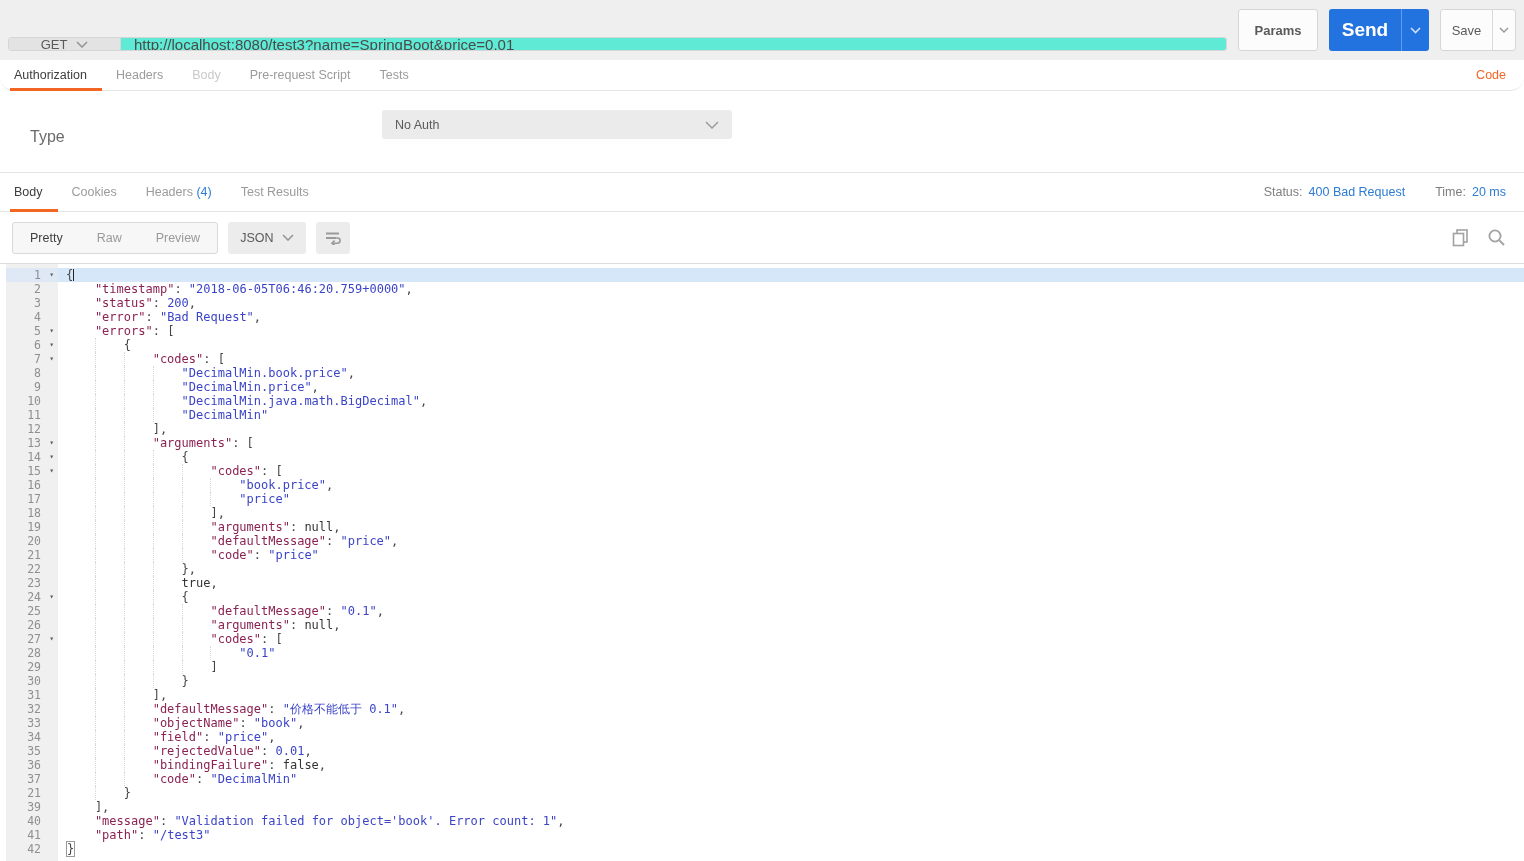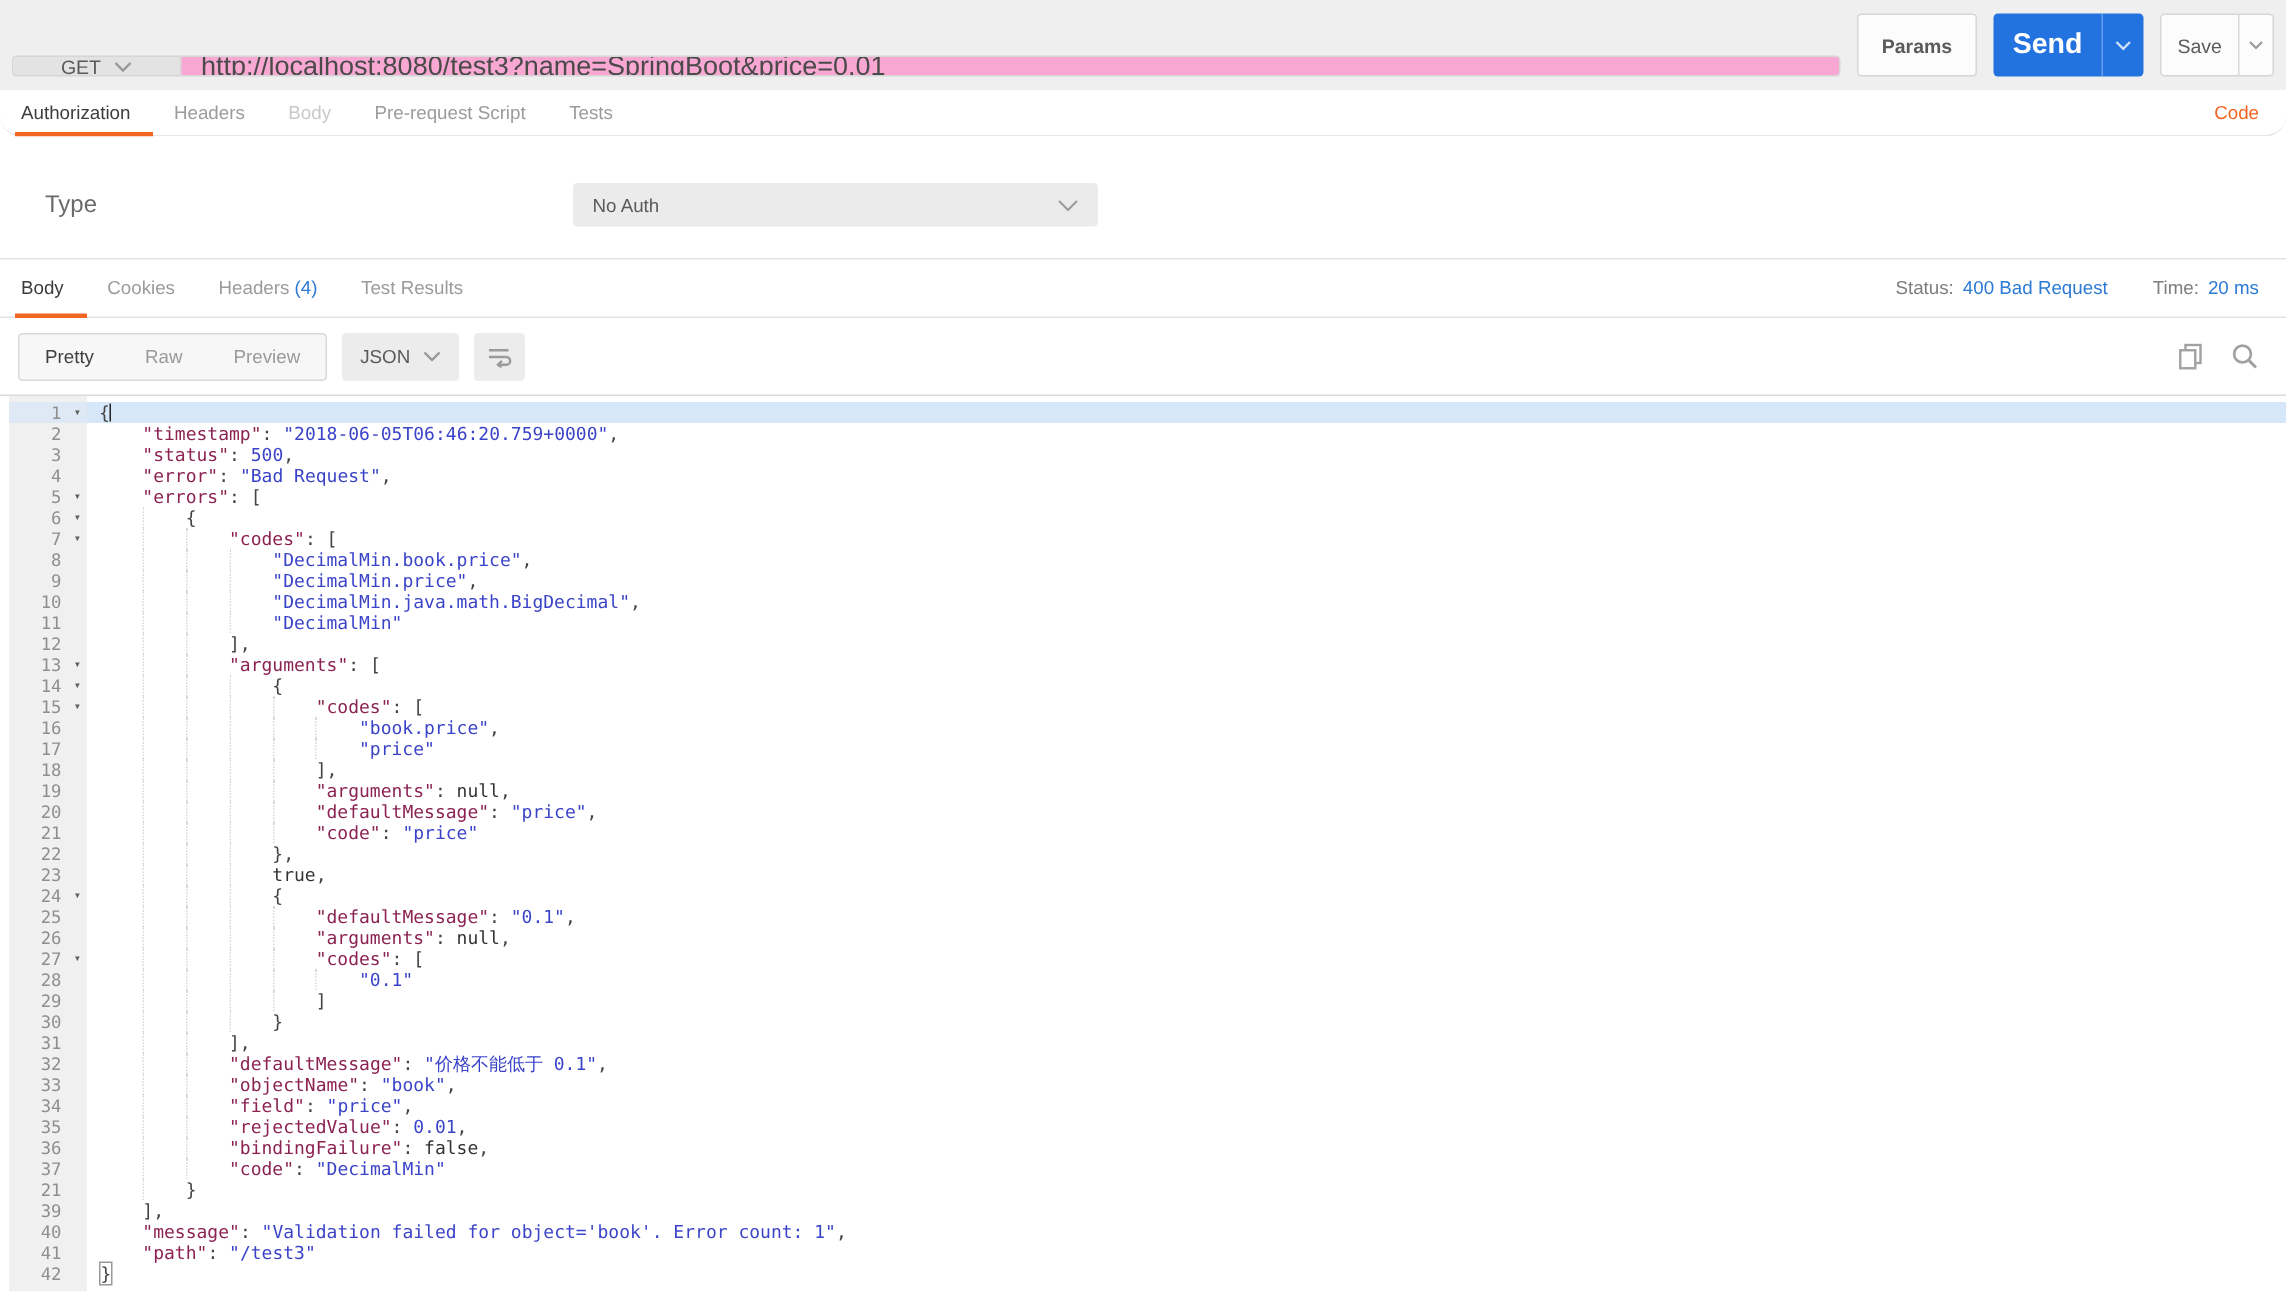--- a/index.html
+++ b/index.html
@@ -5,40 +5,40 @@
   * { box-sizing: border-box; margin: 0; padding: 0; }
   body {
     width: 1524px; height: 861px; overflow: hidden;
     background: #fff; color: #444;
     font-family: "Liberation Sans", sans-serif;
   }
   
   .topbar { height: 60px; background: #efefef; padding: 9px 8px; display: flex; align-items: stretch; }
   .url-group { display: flex; flex: 1; border: 1px solid #d6d6d6; border-radius: 3px; overflow: hidden; margin-top: 28px; }
   .method { width: 112px; background: #e3e3e3; border-right: 1px solid #d6d6d6; display: flex; align-items: center; justify-content: center; gap: 9px; color: #5a5a5a; font-size: 13px; cursor: pointer; }
-  .url { flex: 1; background: #f9a8d4; display: flex; align-items: center; padding: 0 13px; font-size: 18px; color: #4a4a4a; }
+  .url { flex: 1; background: #5eead4; display: flex; align-items: center; padding: 0 13px; font-size: 15px; color: #4a4a4a; }
   .btn { border: 1px solid #d6d6d6; border-radius: 3px; background: #fcfcfc; color: #5a5a5a; font-size: 13px; display: flex; align-items: center; justify-content: center; cursor: pointer; }
   .params { width: 80px; margin-left: 11px; font-weight: bold; }
   .send { margin-left: 11px; display: flex; border-radius: 3px; overflow: hidden; background: #2272e0; color: #fff; cursor: pointer; }
   .send-main { width: 72px; display: flex; align-items: center; justify-content: center; font-weight: bold; font-size: 19px; }
   .send-caret { width: 28px; border-left: 1px solid rgba(255,255,255,.3); display: flex; align-items: center; justify-content: center; }
   .save-group { margin-left: 11px; display: flex; border: 1px solid #d6d6d6; border-radius: 3px; overflow: hidden; background: #fcfcfc; }
   .save-main { width: 52px; display: flex; align-items: center; justify-content: center; font-size: 13px; color: #5a5a5a; border-right: 1px solid #d9d9d9; cursor: pointer; }
   .save-caret { width: 22px; display: flex; align-items: center; justify-content: center; cursor: pointer; }
   
   .tabsrow { height: 31px; display: flex; align-items: center; padding: 0 18px 0 14px; border-bottom: 1px solid #e6e6e6; background: #fff; border-radius: 14px; }
   .tab { position: relative; height: 100%; display: flex; align-items: center; margin-right: 29px; font-size: 12.5px; color: #9b9b9b; cursor: pointer; white-space: nowrap; }
   .tab.active { color: #3d3d3d; }
   .tab.active::after { content: ""; position: absolute; left: -4px; right: -15px; bottom: -1px; height: 3px; background: #f26522; }
   .tab.disabled { color: #c9c9c9; }
   .code-link { margin-left: auto; color: #f26522; font-size: 12.5px; cursor: pointer; }
   
   .auth-section { height: 81px; position: relative; background: #fff; }
   .type-label { position: absolute; left: 30px; top: 37px; font-size: 16px; color: #6b6b6b; }
-  .select { position: absolute; left: 382px; top: 31px; width: 350px; height: 29px; background: #ebebeb; border-radius: 3px; display: flex; align-items: center; justify-content: space-between; padding: 0 13px; font-size: 12.5px; color: #5a5a5a; cursor: pointer; }
+  .select { position: absolute; left: 382px; top: 19px; width: 350px; height: 29px; background: #ebebeb; border-radius: 3px; display: flex; align-items: center; justify-content: space-between; padding: 0 13px; font-size: 12.5px; color: #5a5a5a; cursor: pointer; }
   
   .resp-head { height: 40px; border-top: 1px solid #e3e3e3; border-bottom: 1px solid #e3e3e3; display: flex; align-items: center; padding: 0 18px 0 14px; background: #fff; }
   .resp-head .tab.active::after { bottom: -1px; }
   .meta { margin-left: auto; display: flex; align-items: center; gap: 6px; font-size: 12.5px; }
   .meta .lbl { color: #7e7e7e; }
   .meta .val { color: #2d7bd4; }
   .meta .gap { width: 18px; }
   
   .toolbar { height: 51px; display: flex; align-items: center; padding: 0 18px 0 12px; background: #fff; }
   .seg-group { display: flex; border: 1px solid #d9d9d9; border-radius: 3px; overflow: hidden; background: #f7f7f7; height: 32px; }
@@ -209,21 +209,21 @@
       <div class="ln">37</div>
       <div class="ln">21</div>
       <div class="ln">39</div>
       <div class="ln">40</div>
       <div class="ln">41</div>
       <div class="ln">42</div>
     </div>
   <div class="codepane">
       <div class="cl hl"><span class="tk-p">{</span><span class="cursor"></span></div>
       <div class="cl"><span class="ind first"></span><span class="tk-k">"timestamp"</span><span class="tk-p">: </span><span class="tk-s">"2018-06-05T06:46:20.759+0000"</span><span class="tk-p">,</span></div>
-      <div class="cl"><span class="ind first"></span><span class="tk-k">"status"</span><span class="tk-p">: </span><span class="tk-n">500</span><span class="tk-p">,</span></div>
+      <div class="cl"><span class="ind first"></span><span class="tk-k">"status"</span><span class="tk-p">: </span><span class="tk-n">200</span><span class="tk-p">,</span></div>
       <div class="cl"><span class="ind first"></span><span class="tk-k">"error"</span><span class="tk-p">: </span><span class="tk-s">"Bad Request"</span><span class="tk-p">,</span></div>
       <div class="cl"><span class="ind first"></span><span class="tk-k">"errors"</span><span class="tk-p">: [</span></div>
       <div class="cl"><span class="ind first"></span><span class="ind"></span><span class="tk-p">{</span></div>
       <div class="cl"><span class="ind first"></span><span class="ind"></span><span class="ind"></span><span class="tk-k">"codes"</span><span class="tk-p">: [</span></div>
       <div class="cl"><span class="ind first"></span><span class="ind"></span><span class="ind"></span><span class="ind"></span><span class="tk-s">"DecimalMin.book.price"</span><span class="tk-p">,</span></div>
       <div class="cl"><span class="ind first"></span><span class="ind"></span><span class="ind"></span><span class="ind"></span><span class="tk-s">"DecimalMin.price"</span><span class="tk-p">,</span></div>
       <div class="cl"><span class="ind first"></span><span class="ind"></span><span class="ind"></span><span class="ind"></span><span class="tk-s">"DecimalMin.java.math.BigDecimal"</span><span class="tk-p">,</span></div>
       <div class="cl"><span class="ind first"></span><span class="ind"></span><span class="ind"></span><span class="ind"></span><span class="tk-s">"DecimalMin"</span></div>
       <div class="cl"><span class="ind first"></span><span class="ind"></span><span class="ind"></span><span class="tk-p">],</span></div>
       <div class="cl"><span class="ind first"></span><span class="ind"></span><span class="ind"></span><span class="tk-k">"arguments"</span><span class="tk-p">: [</span></div>

